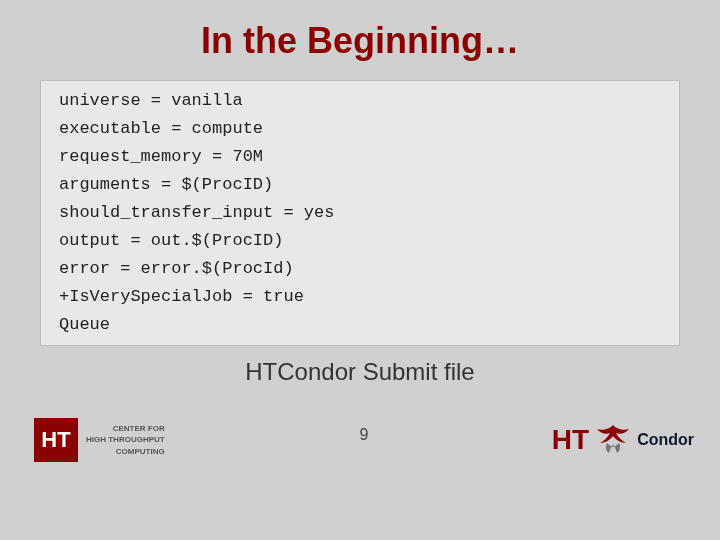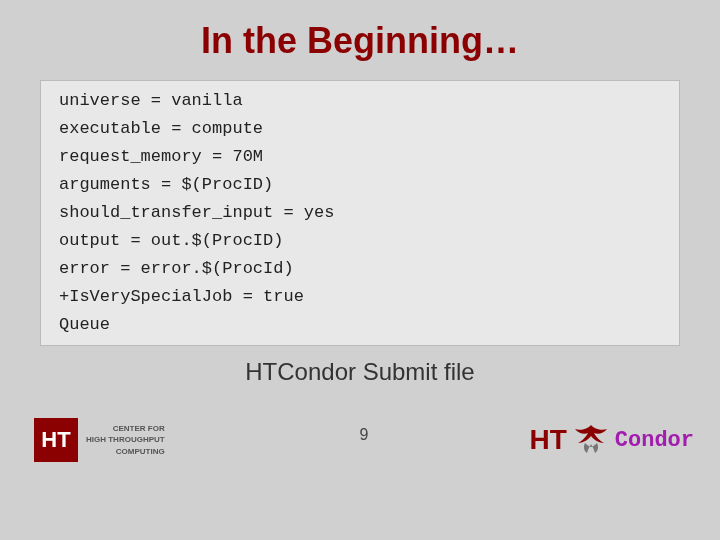--- a/index.html
+++ b/index.html
@@ -114,24 +114,23 @@
       gap: 3px;
     }
 
     .htcondor-ht {
       font-size: 28px;
       font-weight: bold;
       color: #8b0000;
     }
 
     .htcondor-condor {
-      font-size: 22px;
+      font-size: 16px;
       font-weight: bold;
-      color: #a21caf;
-      font-family: Liberation Mono, monospace;
+      color: #0f172a;
     }
   </style>
 </head>
 <body>
 
 <div class="slide">
 
   <h1 class="title">In the Beginning…</h1>
 
   <div class="code-block">

